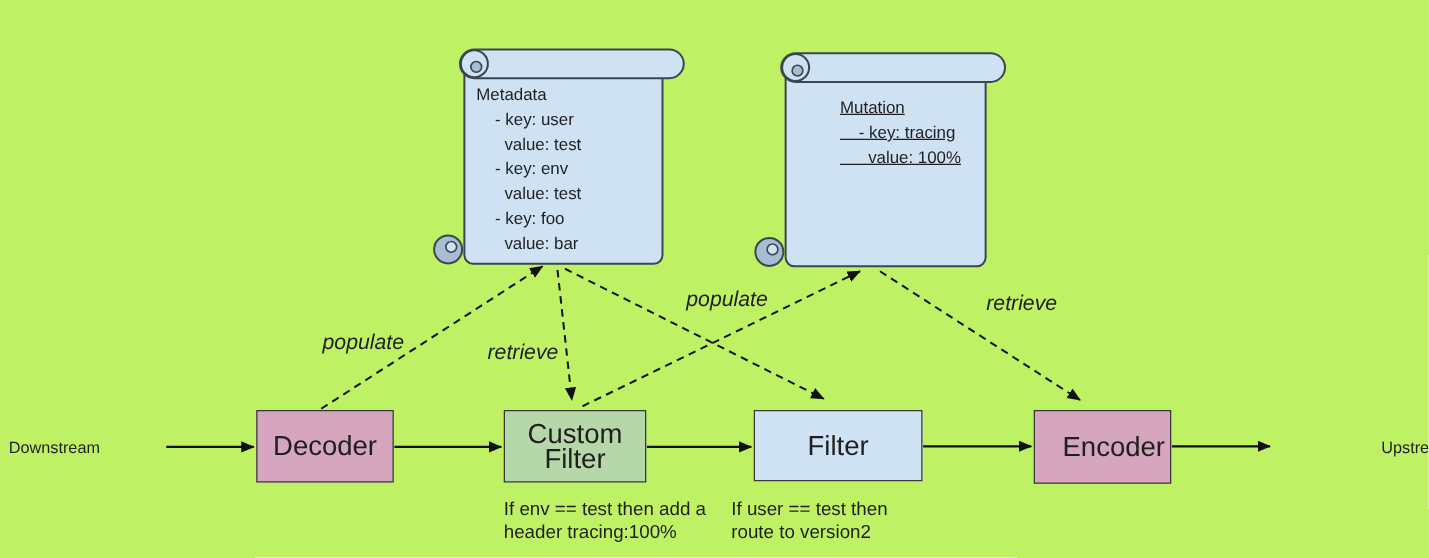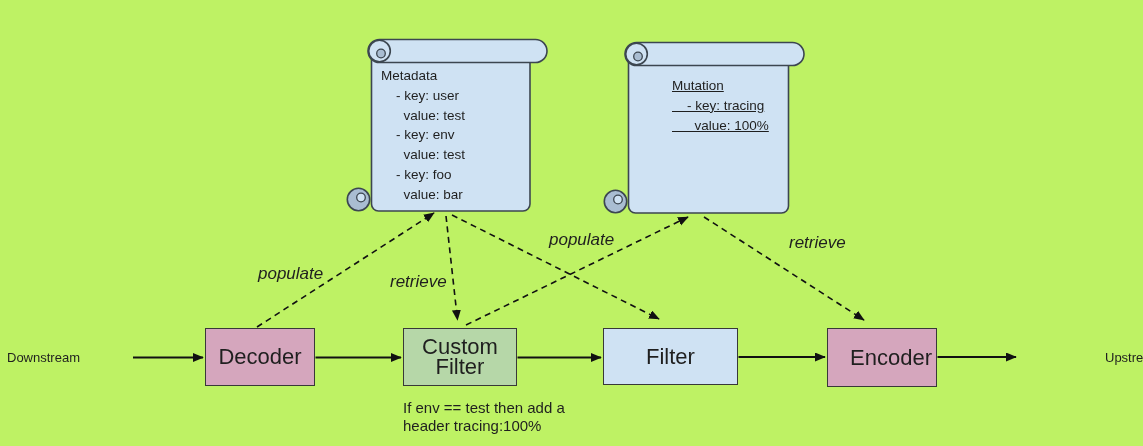--- a/index.html
+++ b/index.html
@@ -104,15 +104,17 @@
     <div class="endpoint-label" style="left:7px;top:347px;">Downstream</div>
     <div class="endpoint-label" style="left:1093px;top:347px;margin-left:12px;">Upstream</div>
 
     <div class="node pink" style="left:205px;top:328px;width:110px;height:58px;">Decoder</div>
     <div class="node green" style="left:403px;top:328px;width:114px;height:58px;">Custom Filter</div>
     <div class="node blue" style="left:603px;top:328px;width:135px;height:57px;">Filter</div>
     <div class="node pink" style="left:827px;top:328px;width:110px;height:59px;padding-left:18px;">Encoder</div>
 
     <div class="caption" style="left:391px;top:399px;margin-left:12px;">If env == test then add a
 header tracing:100%</div>
+    <div class="caption" style="left:585px;top:399px;">If user == test then
+route to version2</div>
 
   </div>
 </div>
 
 </body></html>

